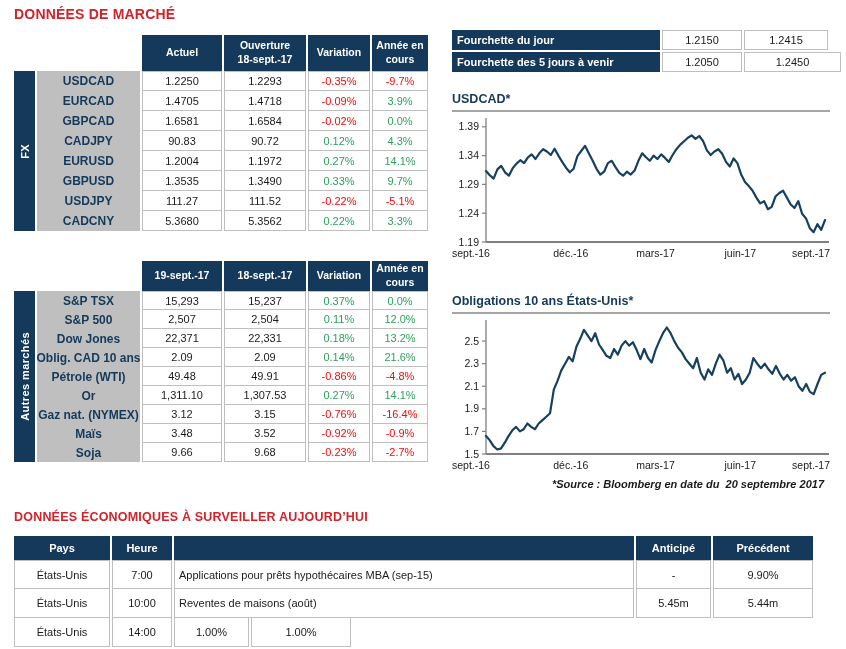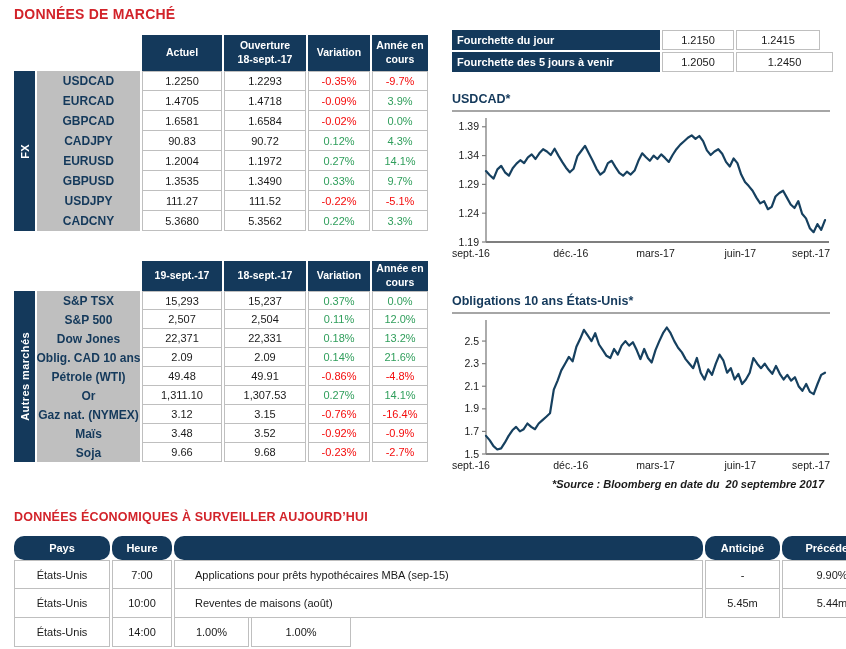--- a/index.html
+++ b/index.html
@@ -23,40 +23,40 @@
         display:flex;align-items:center;justify-content:center;font-size:11px;color:#1a1a1a;box-sizing:border-box;}
   .col .cell:nth-child(2){border-top:1px solid #BFBFBF;}
   .delta.pos{color:#2F9E5B;}
   .delta.neg{color:#F40B0B;}
 
   
   .ranges{position:absolute;left:452px;top:30px;display:flex;flex-direction:column;gap:2px;}
   .rrow{display:flex;gap:2px;height:20px;}
   .rlabel{width:208px;background:#14395B;color:#fff;font-weight:bold;font-size:11px;
           display:flex;align-items:center;padding-left:5px;box-sizing:border-box;}
-  .rval{width:72px;background:#fff;border:1px solid #BFBFBF;display:flex;align-items:center;justify-content:center;
+  .rval{width:80px;background:#fff;border:1px solid #BFBFBF;display:flex;align-items:center;justify-content:center;
         font-size:11px;color:#1a1a1a;box-sizing:border-box;}
 
   
   .chart{position:absolute;left:452px;width:378px;}
   .chart-title{color:#14395B;font-size:12.5px;font-weight:bold;}
   .chart-rule{height:2px;background:#A6A6A6;margin-top:4px;margin-bottom:2px;}
   .source-note{position:absolute;left:452px;top:478px;width:372px;text-align:right;
                font-style:italic;font-weight:bold;font-size:11px;color:#1a1a1a;white-space:pre;}
 
   
   .econ{position:absolute;left:14px;top:536px;display:flex;flex-direction:column;}
   .erow{display:flex;gap:2px;}
   .erow .c{box-sizing:border-box;display:flex;align-items:center;justify-content:center;font-size:11px;color:#1a1a1a;}
-  .erow.head .c{height:24px;background:#14395B;color:#fff;font-weight:bold;border-radius:10px;}
+  .erow.head .c{height:24px;background:#14395B;color:#fff;font-weight:bold;}
   .erow.body .c{height:29px;background:#fff;border:1px solid #BFBFBF;}
   .erow.body + .erow.body .c{border-top:none;}
   .c.country{width:96px;}
   .c.time{width:60px;}
-  .c.desc{width:529px;justify-content:flex-start;padding-left:20px;}
+  .c.desc{width:460px;justify-content:flex-start;padding-left:4px;}
   .c.ant{width:75px;}
   .c.prev{width:100px;}
 
   svg text{font-family:"Liberation Sans",sans-serif;}
 </style>
 </head>
 <body>
 
 <div id="app">
 

